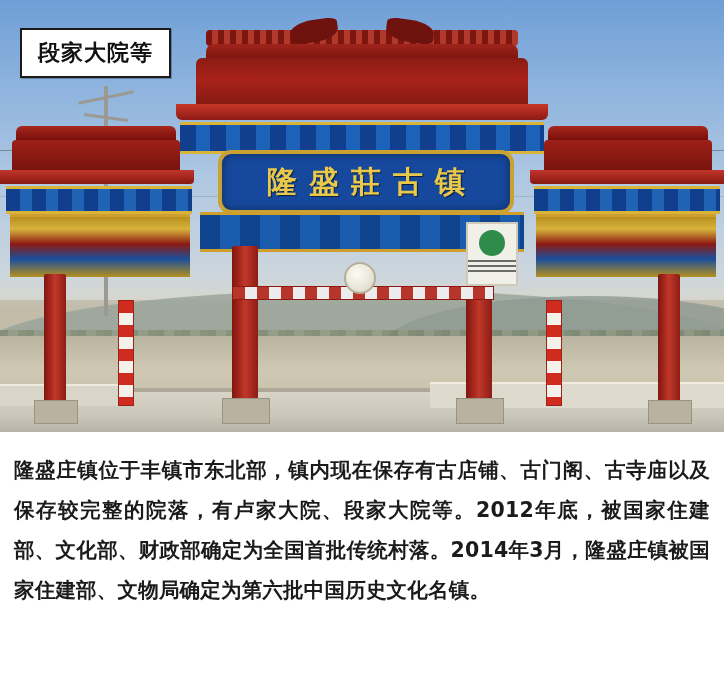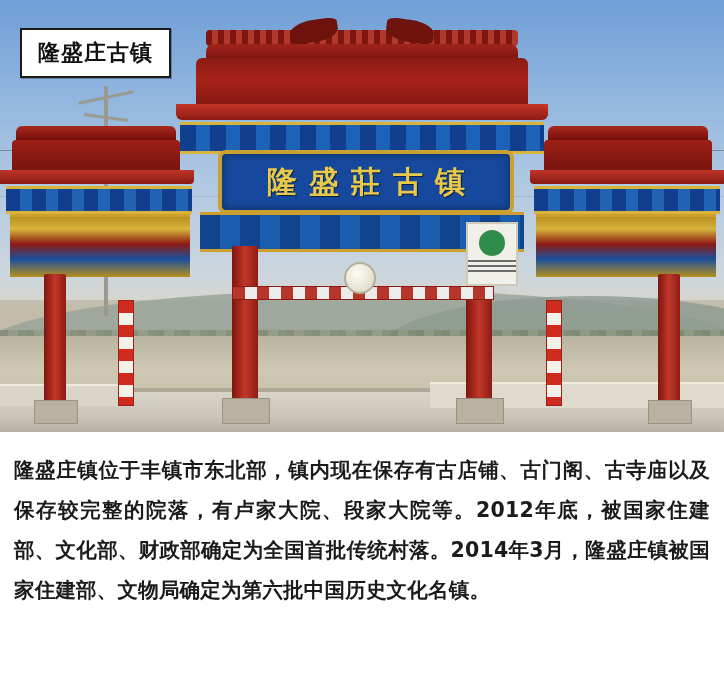--- a/index.html
+++ b/index.html
@@ -170,21 +170,21 @@
   .frieze-side-r { left: 534px; top: 186px; width: 186px; height: 22px;
     background: repeating-linear-gradient(90deg, #123f8d 0px, #123f8d 14px, #2063b4 14px, #2063b4 26px); }
 
   
   .plaque {
     position: absolute;
     left: 218px; top: 150px; width: 288px; height: 56px;
     background: linear-gradient(#1b4fa8, #0f3madd 0%, #13418f 100%);
     background-color: #16499e;
     border: 4px solid #c9a233;
-    border-radius: 8px;
+    border-radius: 13px;
     display: flex;
     align-items: center;
     justify-content: center;
     box-shadow: inset 0 0 10px rgba(0,0,0,.4);
   }
   .plaque-text {
     color: #e9c84a;
     font-size: 30px;
     letter-spacing: 12px;
     text-indent: 12px;
@@ -394,21 +394,21 @@
       <div class="stripe-pole a"></div>
       <div class="stripe-pole b"></div>
 
       <div class="sign-green">
         <i></i>
         <b></b>
       </div>
     </div>
 
     <div class="title-badge">
-      <span>隆盛庄古镇</span>
+      <span>段家大院等</span>
     </div>
   </div>
 
   <div class="caption">
     <p>隆盛庄镇位于丰镇市东北部，镇内现在保存有古店铺、古门阁、古寺庙以及保存较完整的院落，有卢家大院、段家大院等。2012年底，被国家住建部、文化部、财政部确定为全国首批传统村落。2014年3月，隆盛庄镇被国家住建部、文物局确定为第六批中国历史文化名镇。</p>
   </div>
 
 </div>
 
 </body></html>

